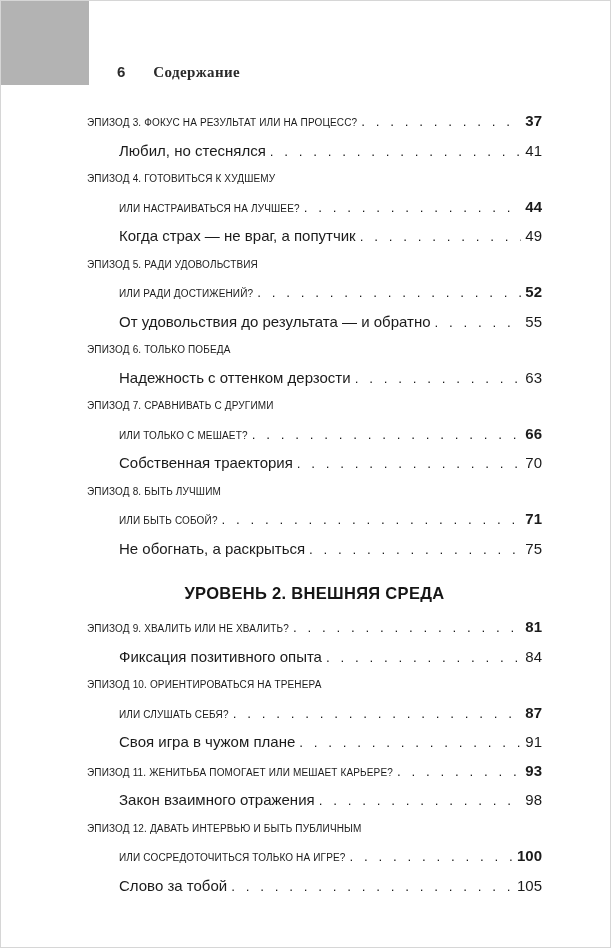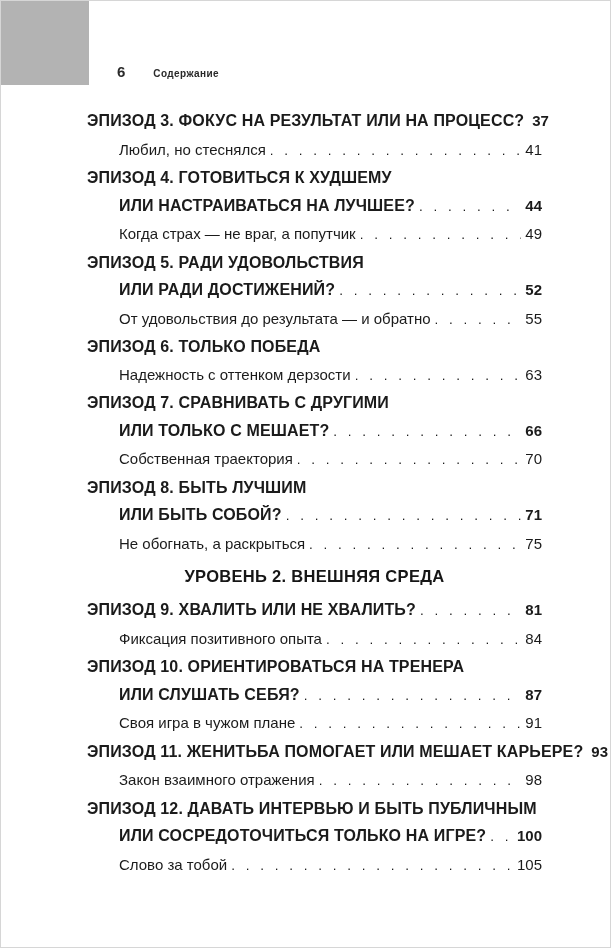--- a/index.html
+++ b/index.html
@@ -26,38 +26,38 @@
 
   .header {
     position: absolute;
     top: 62px;
     left: 116px;
     display: flex;
     align-items: baseline;
     gap: 28px;
   }
   .page-number { font-weight: 700; font-size: 15px; color: #2a2a2a; }
-  .running-title { font-weight: 700; font-size: 10px; letter-spacing: 0.4px; color: #2a2a2a; }
+  .running-title { font-weight: 700; font-size: 15px; letter-spacing: 0.4px; color: #2a2a2a; font-family: Liberation Serif, serif; }
 
   .content {
     position: absolute;
     top: 106px;
     left: 86px;
     right: 68px;
   }
 
   .entry { margin: 0; }
   .line {
     display: flex;
     align-items: baseline;
     line-height: 27.5px;
   }
   .line.indent { padding-left: 32px; justify-content: space-between; }
 
-  .title .txt { font-weight: 700; font-size: 16px; letter-spacing: 0.15px; white-space: nowrap; }
+  .title .txt { font-weight: 400; font-size: 10px; letter-spacing: 0.15px; white-space: nowrap; }
   .title .pg  { font-weight: 700; font-size: 15px; }
   .sub .txt   { font-weight: 400; font-size: 15px; white-space: nowrap; }
   .sub .pg    { font-weight: 400; font-size: 15px; }
 
   .dots {
     flex: 1;
     overflow: hidden;
     white-space: nowrap;
     margin: 0 4px;
     font-size: 13.5px;
@@ -68,21 +68,21 @@
     letter-spacing: 3.5px;
   }
   .pg { white-space: nowrap; text-align: right; }
 
   .section-heading {
     text-align: center;
     font-weight: 700;
     font-size: 16.5px;
     letter-spacing: 0.3px;
     line-height: 28px;
-    margin: 4px 0 6px 0;
+    margin: 16px 0 6px 0;
     color: #161616;
   }
 </style>
 </head>
 <body>
 
 <div class="page">
   <div class="corner-block" style="background: rgb(179, 179, 179);"></div>
 
   <div class="header">

